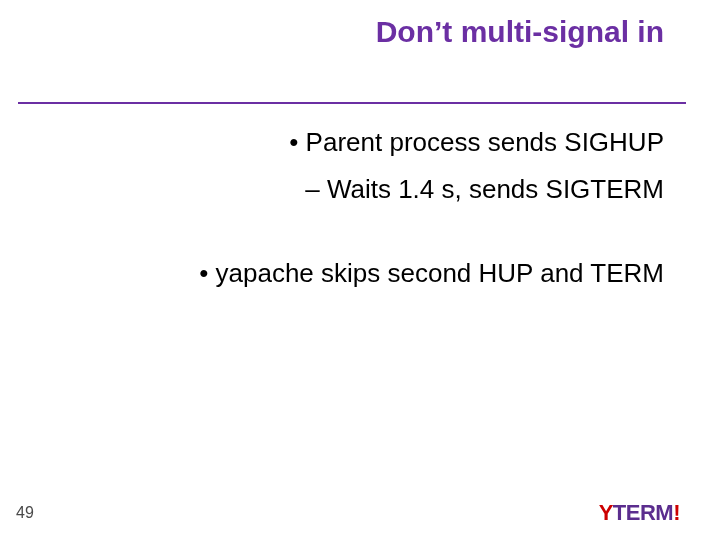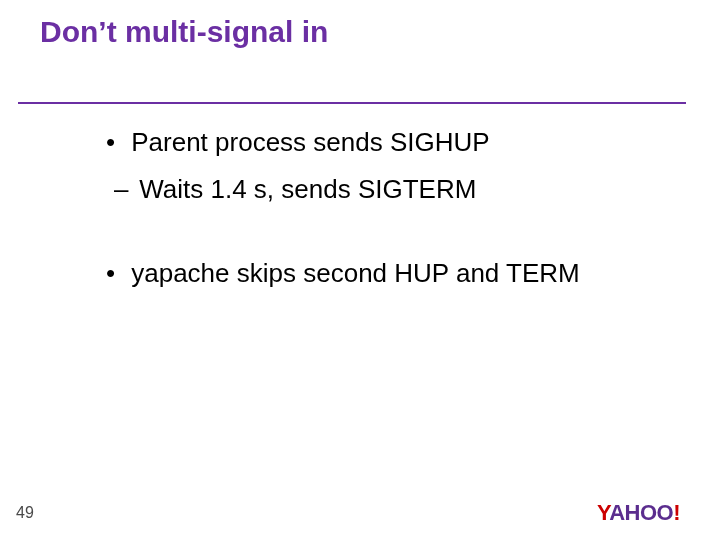--- a/index.html
+++ b/index.html
@@ -10,20 +10,21 @@
     background: #ffffff;
     font-family: Arial, Helvetica, sans-serif;
     color: #000000;
     overflow: hidden;
   }
   .slide {
     position: relative;
     width: 704px;
     height: 540px;
     box-sizing: border-box;
+    text-align: right;
   }
   .title-block {
     position: absolute;
     left: 40px;
     top: 14px;
     right: 40px;
   }
   .title-text {
     color: #6b2fa3;
     font-weight: bold;
@@ -116,16 +117,16 @@
 
     <div class="b1">
       <span class="dot">•</span>
       <span>yapache skips second HUP and TERM</span>
     </div>
   </div>
 
   <div class="footer">49</div>
 
   <div class="logo">
-    <span class="y1">Y</span><span class="y2">AHOO</span><span class="bang">!</span>
+    <span class="y1">Y</span><span class="y2">TERM</span><span class="bang">!</span>
   </div>
 
 </div>
 
 </body></html>

